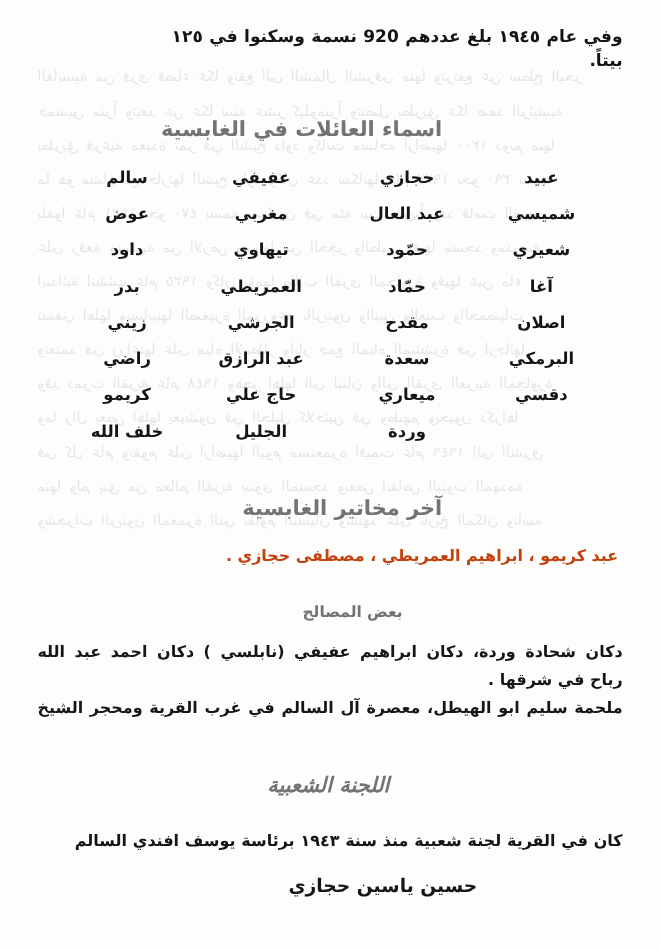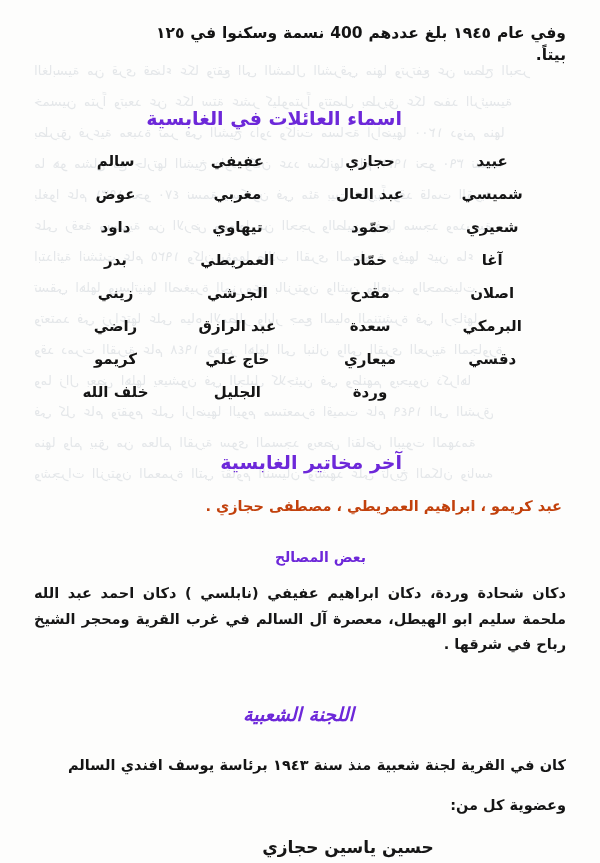--- a/index.html
+++ b/index.html
@@ -55,21 +55,21 @@
     padding-top: 22px;
     padding-left: 122px;
     text-align: justify;
     text-align-last: justify;
     line-height: 22px;
   }
 
   .heading {
     font-size: 19px;
     font-weight: 700;
-    color: #6d28d9;
+    color: #737373;
     margin: 0;
     line-height: 24px;
   }
   .heading.h-families { margin-top: 40px; margin-right: 164px; }
   .heading.h-mukhtars { margin-top: 42px; margin-right: 164px; }
   .heading.h-services { margin-top: 26px; margin-right: 200px; font-size: 14px; letter-spacing: 1px; }
   .heading.h-committee { margin-top: 44px; margin-right: 212px; font-style: italic; }
 
   
   .families {
@@ -155,21 +155,21 @@
 تسقي اهلها وبساتينها الصغيرة المزروعة بالزيتون والتين والعنب والحمضيات
 وتعتمد في زراعتها على مياه الامطار وابار جمع المياه المنتشرة في ارجائها
 وقد دمرت القرية عام ١٩٤٨ وهجر اهلها الى لبنان والى القرى العربية المجاورة
 وما زال بعض اهلها يعيشون في الجليل كلاجئين في وطنهم ويحيون ذكراها
 في كل عام وتقوم على اراضيها اليوم مستعمرة اقيمت عام ١٩٤٩ الى الشرق
 منها ولم يبق من معالم القرية سوى المسجد وبعض انقاض البيوت المهدمة
 وشجرات الزيتون المعمرة التي تقاوم النسيان وتشهد على تاريخ المكان وناسه</div>
 
   <div class="content">
 
-    <p class="intro-line">وفي عام ١٩٤٥ بلغ عددهم 400 نسمة وسكنوا في ١٢٥ بيتاً.</p>
+    <p class="intro-line">وفي عام ١٩٤٥ بلغ عددهم 920 نسمة وسكنوا في ١٢٥ بيتاً.</p>
 
     <h2 class="heading h-families">اسماء العائلات في الغابسية</h2>
 
     <table class="families">
       <tbody>
         <tr>
           <td class="c3">عبيد</td>
           <td class="c2">حجازي</td>
           <td class="c1">عفيفي</td>
           <td class="c0">سالم</td>
@@ -218,23 +218,22 @@
         </tr>
       </tbody>
     </table>
 
     <h2 class="heading h-mukhtars">آخر مخاتير الغابسية</h2>
     <p class="body-line mukhtars-line">عبد كريمو ، ابراهيم العمريطي ، مصطفى حجازي .</p>
 
     <h2 class="heading h-services">بعض  المصالح</h2>
     <div class="services-para">
       <span class="ln just">دكان شحادة وردة، دكان ابراهيم عفيفي (نابلسي ) دكان احمد عبد الله</span>
+      <span class="ln">رباح في شرقها .</span>
       <span class="ln just">ملحمة سليم ابو الهيطل، معصرة آل السالم في غرب القرية ومحجر الشيخ</span>
-      <span class="ln">رباح في شرقها .</span>
     </div>
 
     <h2 class="heading h-committee">اللجنة الشعبية</h2>
     <p class="committee-intro">كان في القرية لجنة شعبية منذ سنة ١٩٤٣ برئاسة يوسف افندي السالم</p>
-    <p class="committee-sub">وعضوية كل من:</p>
     <p class="member first">حسين ياسين حجازي</p>
 
   </div>
 </div>
 
 </body></html>

